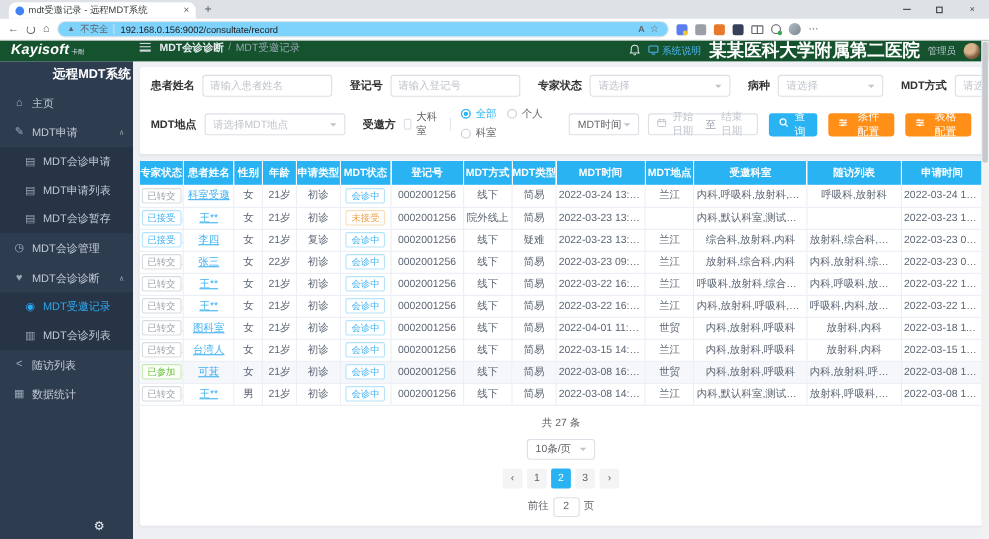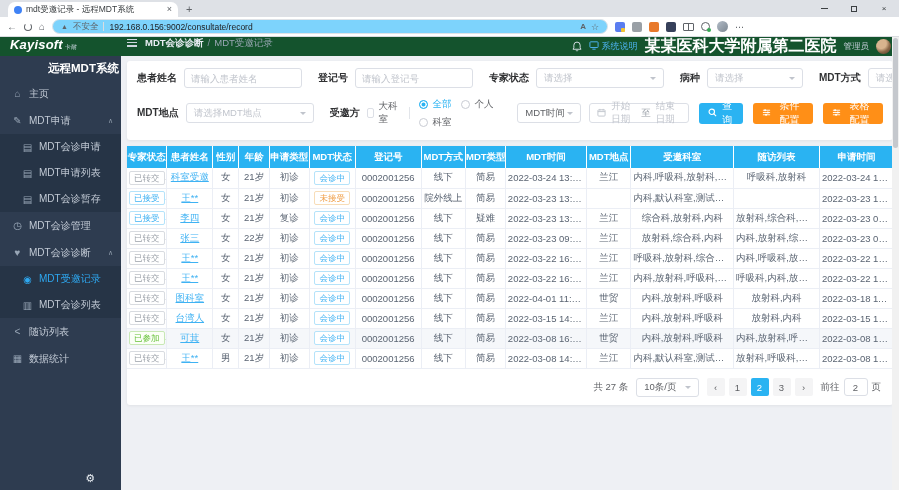--- a/index.html
+++ b/index.html
@@ -111,21 +111,21 @@
   tbody td{font-size:9.5px;color:#5a6472;text-align:center;height:20px;border-bottom:1px solid #ebeef5;border-right:1px solid #ebeef5;padding:0 2px;overflow:hidden;white-space:nowrap;text-overflow:ellipsis;}
   tbody td:last-child{border-right:none;}
   tbody tr.hl{background:#f5f7fa;}
   .plink{color:#3fb2f3;text-decoration:underline;cursor:pointer;}
   .badge{display:inline-block;border:1px solid;border-radius:2px;padding:0 4px;font-size:8.5px;line-height:12px;background:#fff;}
   .b-gray{color:#9aa0a8;border-color:#d8dbe0;}
   .b-cyan{color:#3fb2f3;border-color:#b5e3fa;}
   .b-green{color:#67c23a;border-color:#c8e8b5;background:#fbfff7;}
   .b-orange{color:#f0a04a;border-color:#f8ddb8;}
 
-  .pager{display:flex;justify-content:flex-end;align-items:center;gap:8px;padding:9px 12px 8px;font-size:9.5px;color:#606266;}
+  .pager{display:flex;justify-content:flex-end;align-items:center;gap:8px;padding:9px 24px 8px;font-size:9.5px;color:#606266;flex-direction:column;}
   .pg-size{border:1px solid #dcdfe6;border-radius:3px;height:19px;display:flex;align-items:center;gap:8px;padding:0 7px;color:#606266;background:#fff;}
   .pg-pages{display:flex;align-items:center;gap:4px;}
   .page-btn{min-width:18px;height:18px;border:none;background:#f4f4f5;border-radius:2px;font-size:9.5px;color:#606266;cursor:pointer;font-family:inherit;}
   .page-btn.active{background:#2ab3f2;color:#fff;}
   .pg-goto{display:flex;align-items:center;gap:4px;}
   .goto-input{width:24px;height:18px;border:1px solid #dcdfe6;border-radius:3px;text-align:center;font-size:9.5px;color:#606266;outline:none;font-family:inherit;}
 
   .page-scrollbar{position:absolute;right:0;top:37px;bottom:0;width:7px;background:#f1f1f1;}
   .page-scroll-thumb{position:absolute;top:1px;left:1px;width:5px;height:110px;background:#c5c8cd;border-radius:3px;}
 </style>

